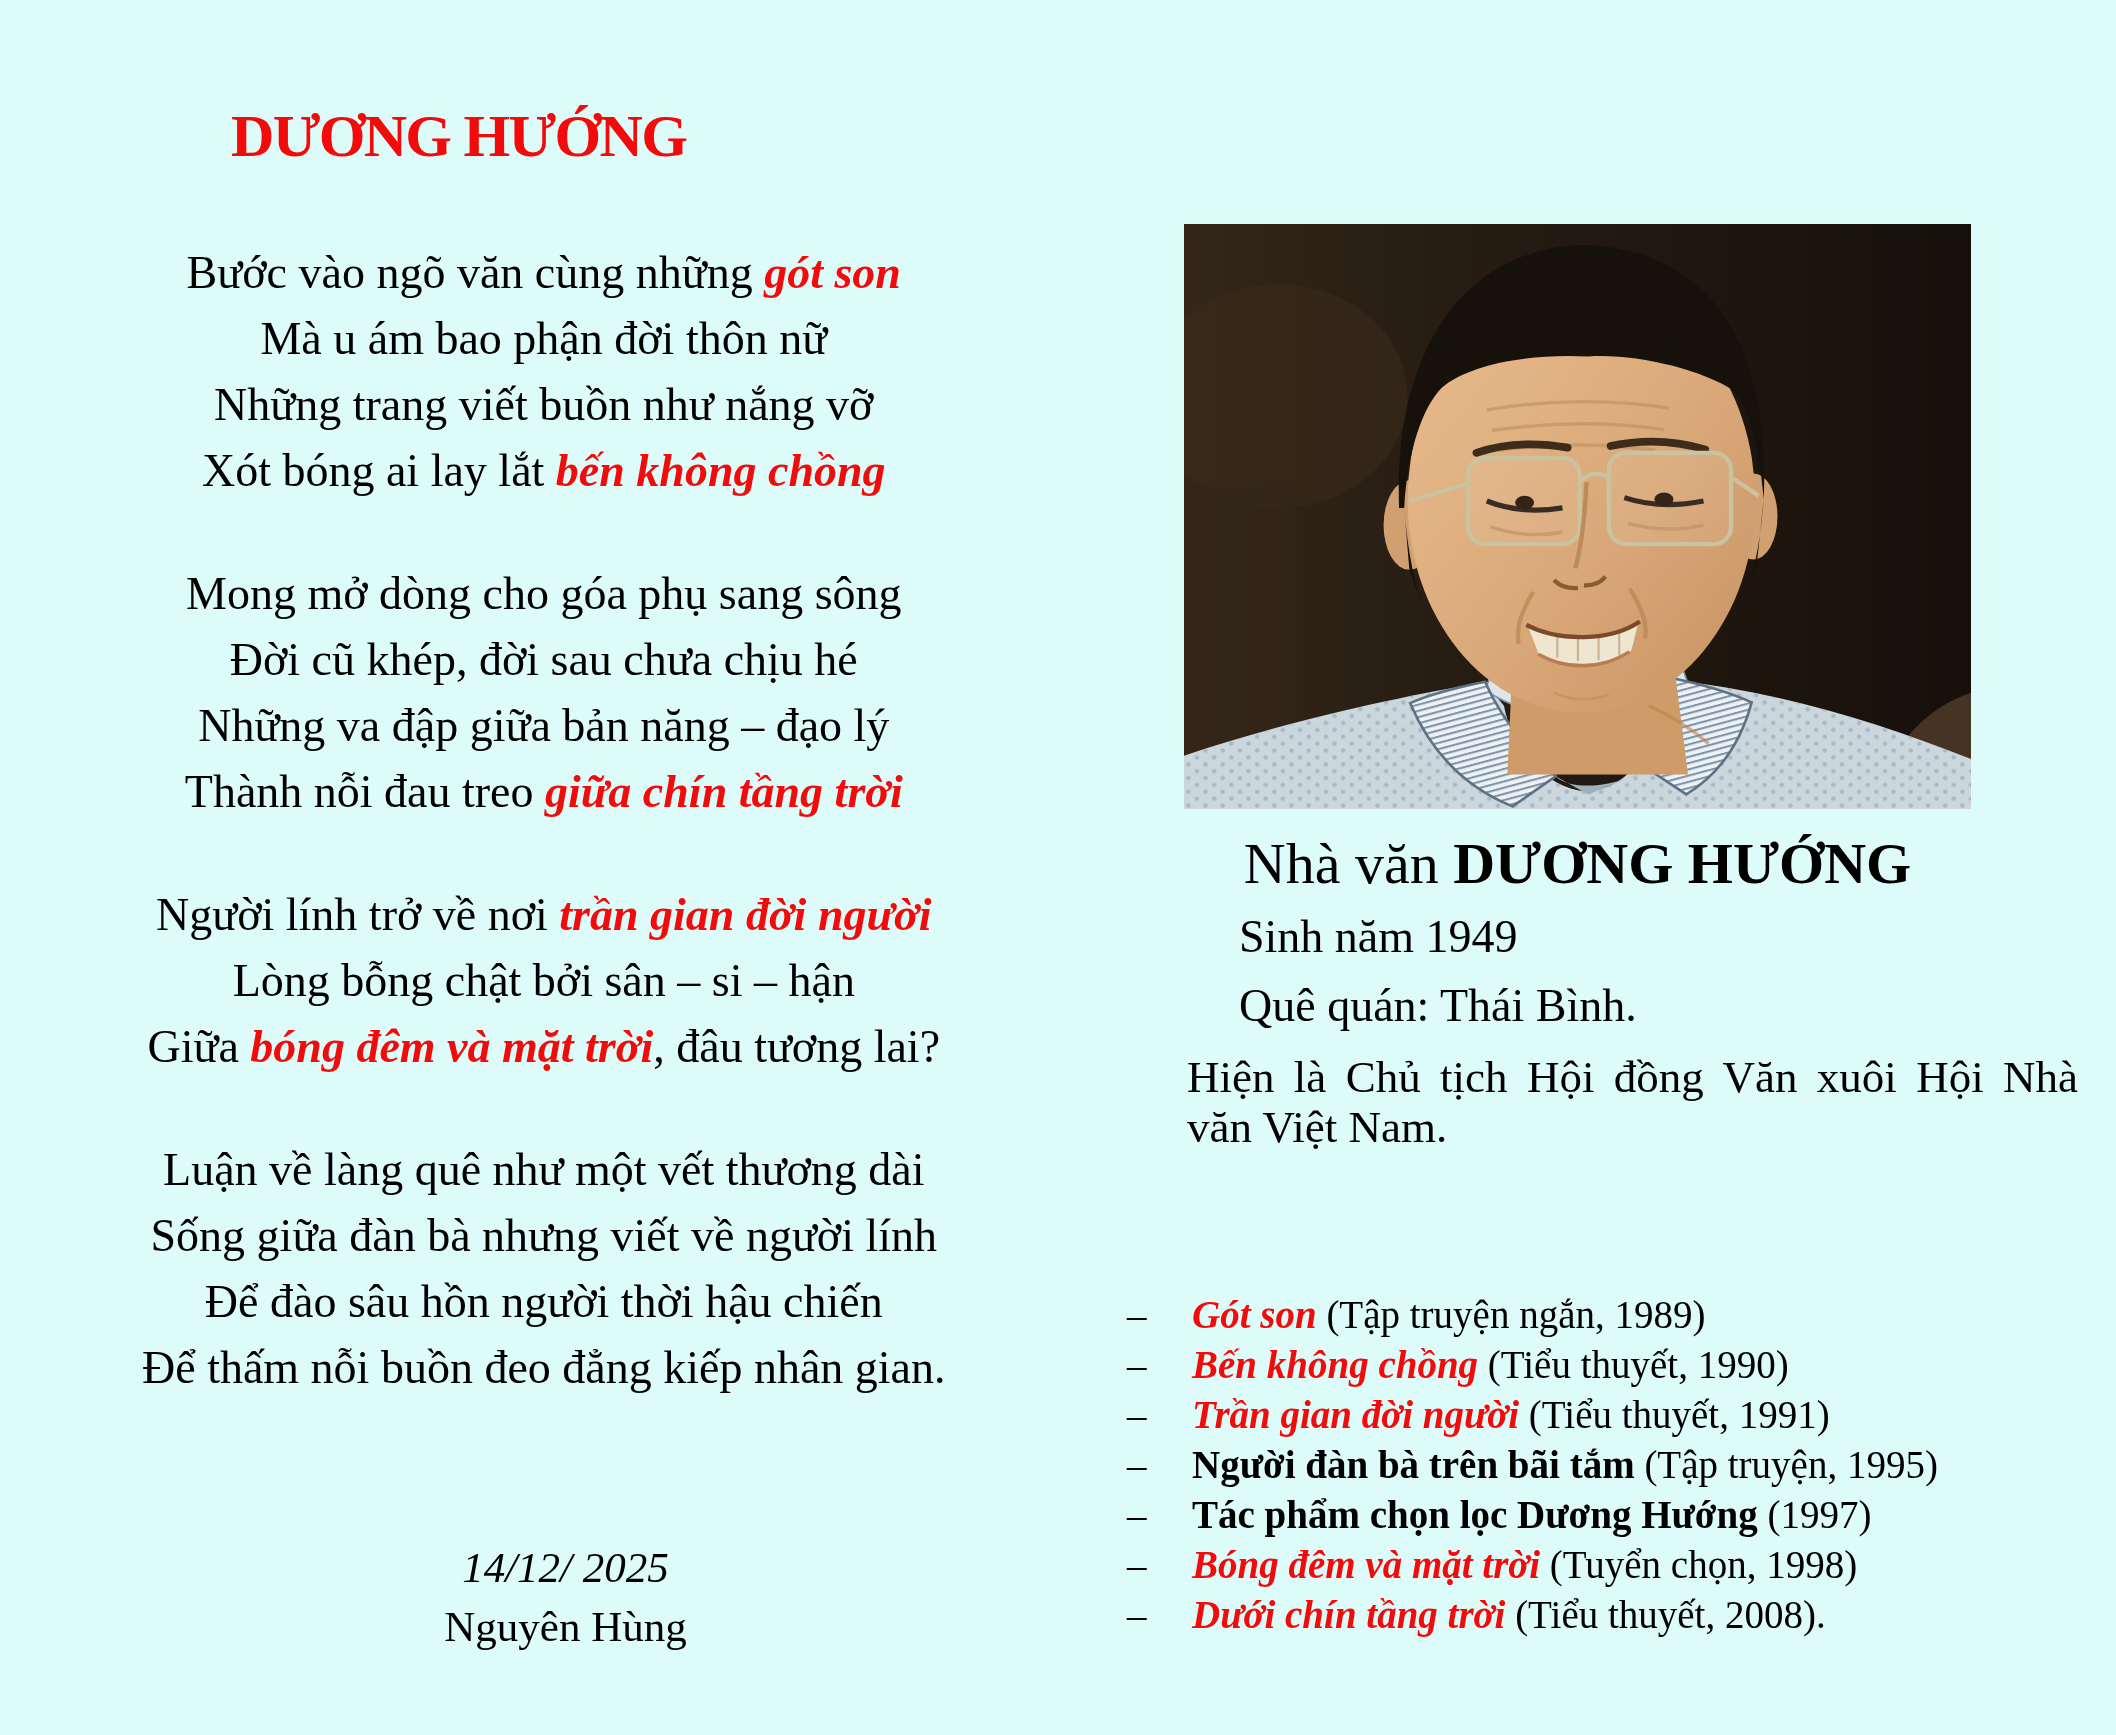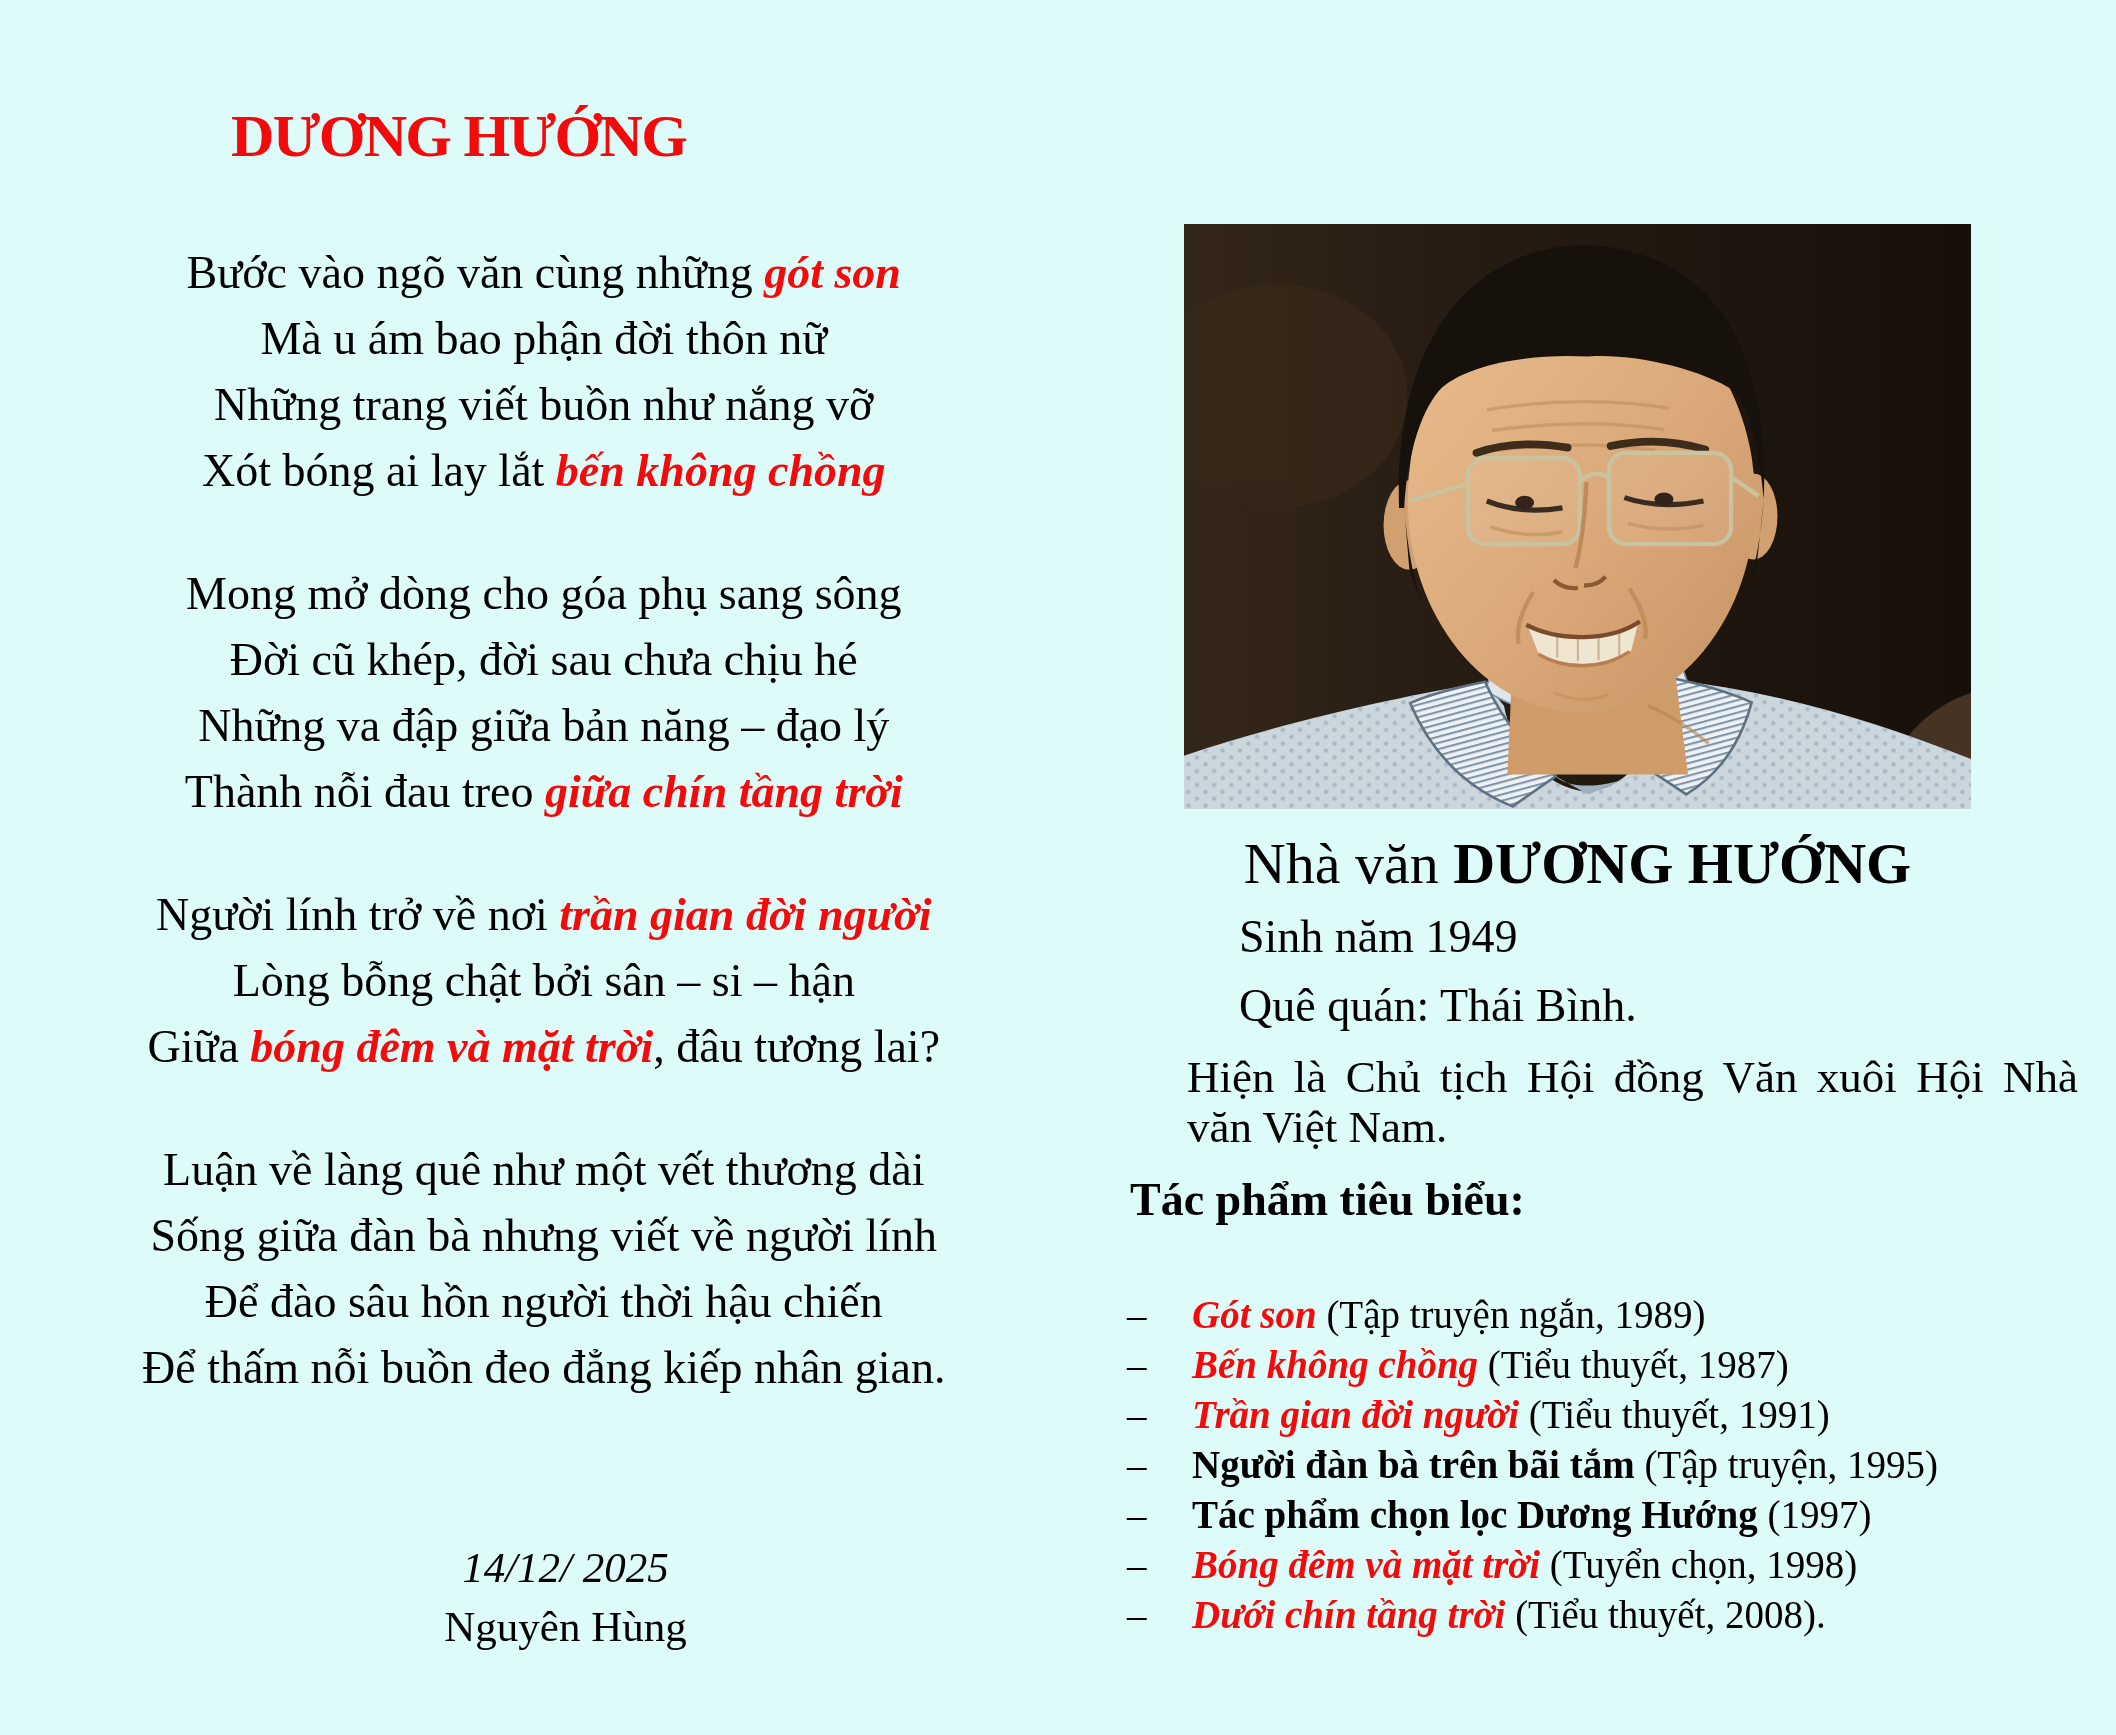--- a/index.html
+++ b/index.html
@@ -200,24 +200,23 @@
 
   <div class="caption"><span>Nhà văn </span><span class="b">DƯƠNG HƯỚNG</span></div>
 
   <div class="bio-line bio-birth">Sinh năm 1949</div>
   <div class="bio-line bio-home">Quê quán: Thái Bình.</div>
   <div class="bio-para">
     <div class="j">Hiện là Chủ tịch Hội đồng Văn xuôi Hội Nhà</div>
     <div>văn Việt Nam.</div>
   </div>
 
-  <div class="works-heading">Tác phẩm tiêu biểu:</div>
   <div class="works-list">
       <div class="work-item"><span class="bullet">–</span><span><span class="red">Gót son</span><span> (Tập truyện ngắn, 1989)</span></span></div>
-      <div class="work-item"><span class="bullet">–</span><span><span class="red">Bến không chồng</span><span> (Tiểu thuyết, 1987)</span></span></div>
+      <div class="work-item"><span class="bullet">–</span><span><span class="red">Bến không chồng</span><span> (Tiểu thuyết, 1990)</span></span></div>
       <div class="work-item"><span class="bullet">–</span><span><span class="red">Trần gian đời người</span><span> (Tiểu thuyết, 1991)</span></span></div>
       <div class="work-item"><span class="bullet">–</span><span><span class="bi">Người đàn bà trên bãi tắm</span><span> (Tập truyện, 1995)</span></span></div>
       <div class="work-item"><span class="bullet">–</span><span><span class="bi">Tác phẩm chọn lọc Dương Hướng</span><span> (1997)</span></span></div>
       <div class="work-item"><span class="bullet">–</span><span><span class="red">Bóng đêm và mặt trời</span><span> (Tuyển chọn, 1998)</span></span></div>
       <div class="work-item"><span class="bullet">–</span><span><span class="red">Dưới chín tầng trời</span><span> (Tiểu thuyết, 2008).</span></span></div>
     </div>
 
 </div>
 
 

